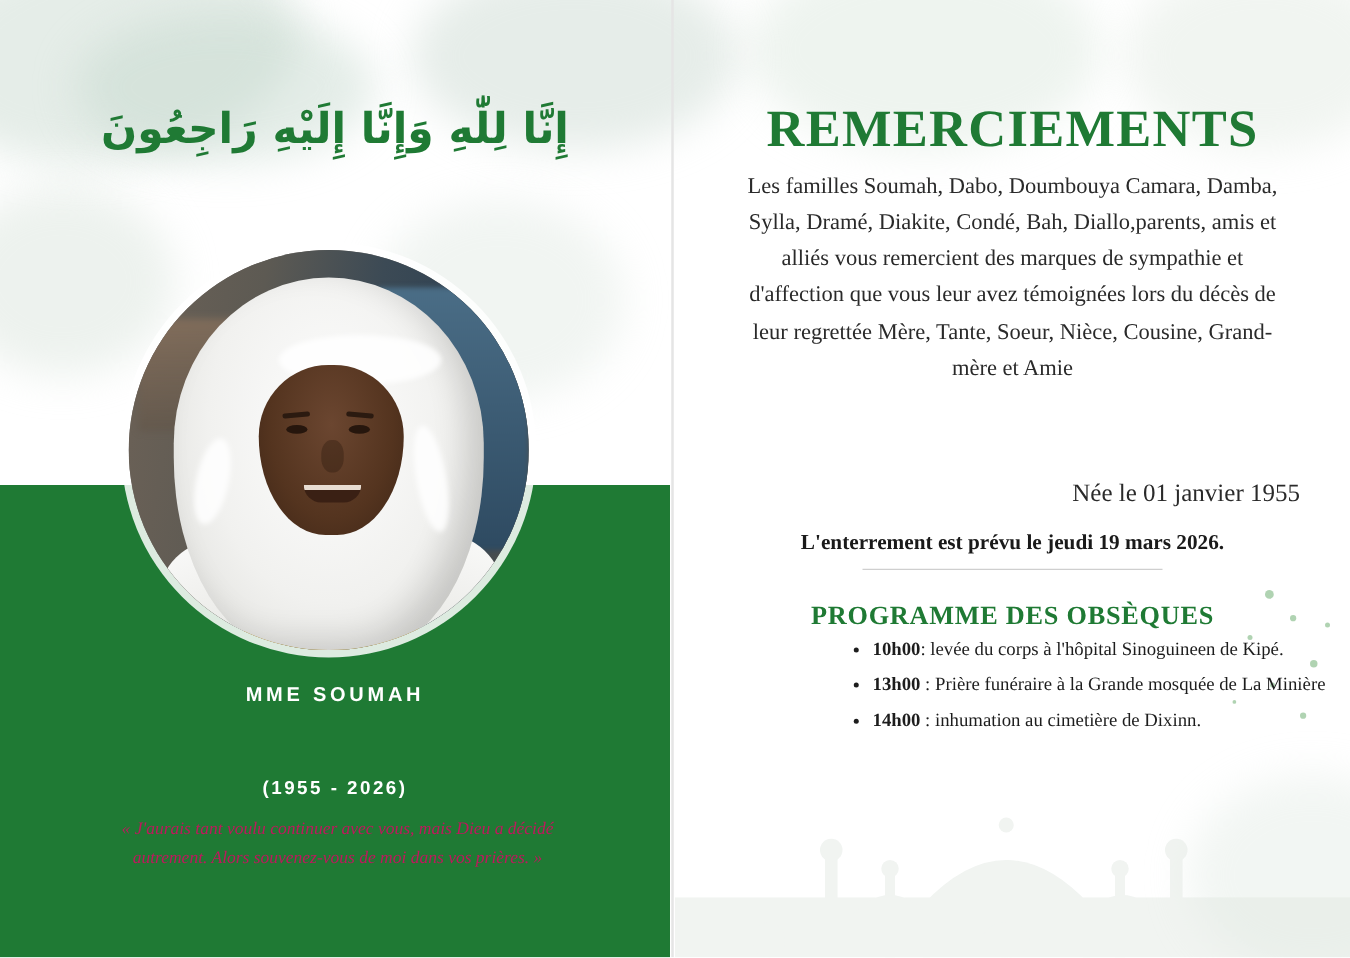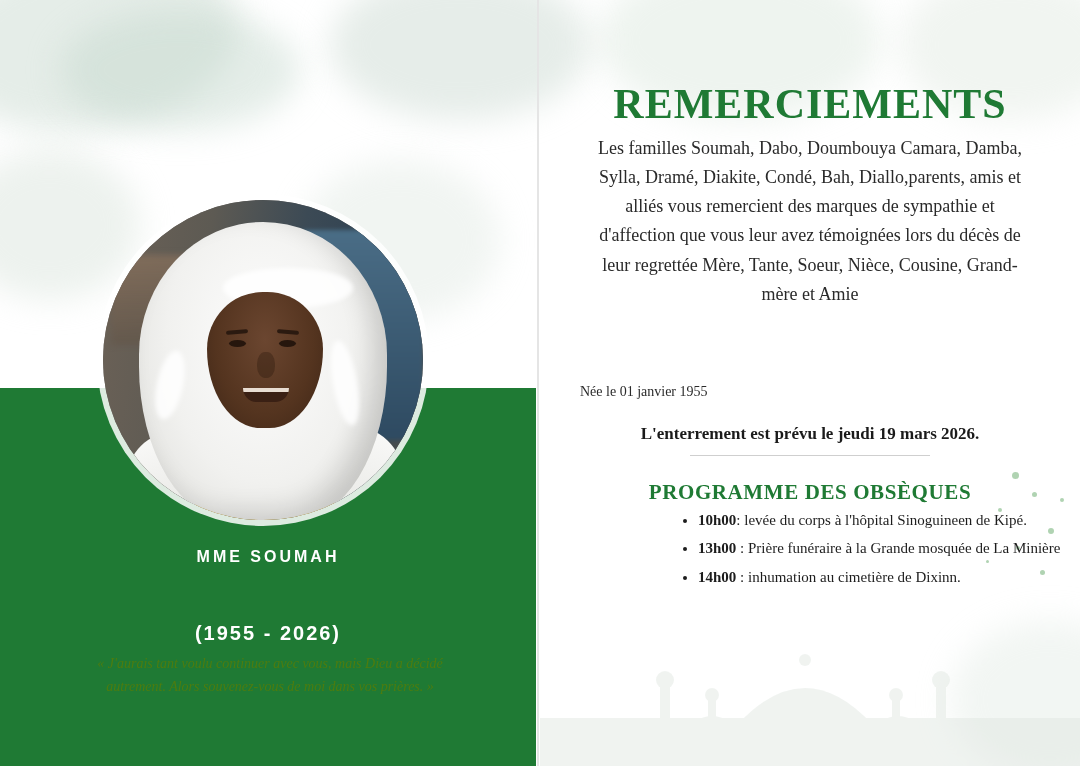--- a/index.html
+++ b/index.html
@@ -155,25 +155,25 @@
   .left-name-big {
     position: absolute; left: 0; top: 578px; width: 536px;
     text-align: center; color: #ffffff;
     font-family: "Liberation Serif", serif;
     font-weight: 700; font-size: 38px; letter-spacing: 1.5px;
   }
   .left-dates {
     position: absolute; left: 0; top: 622px; width: 536px;
     text-align: center; color: #ffffff;
     font-family: "Liberation Sans", sans-serif;
-    font-weight: 700; font-size: 20px; letter-spacing: 2px;
+    font-weight: 700; font-size: 15px; letter-spacing: 2px;
   }
   .left-quote {
     position: absolute; left: 68px; top: 652px; width: 404px;
-    text-align: center; color: #4d7c0f;
+    text-align: center; color: #be185d;
     font-family: "Liberation Serif", serif;
     font-style: italic; font-size: 14px; line-height: 1.65;
   }
 
   
   .divider {
     position: absolute; left: 537px; top: 0; width: 2px; height: 766px;
     background: #e5e5e5;
   }
 
@@ -193,21 +193,21 @@
     font-size: 18px; line-height: 1.62;
   }
   .r-name {
     position: absolute; left: 0; top: 340px; width: 540px;
     text-align: center; color: #1f7a34;
     font-family: "Liberation Serif", serif;
     font-weight: 700; font-size: 22px; letter-spacing: 1.2px;
   }
   .r-born {
     position: absolute; left: 40px; top: 372px; width: 460px;
-    text-align: left; color: #2a2a2a; font-size: 14px;
+    text-align: right; color: #2a2a2a; font-size: 20px;
   }
   .r-death {
     position: absolute; left: 30px; top: 391px; width: 480px;
     text-align: center; color: #2a2a2a; font-size: 15px;
   }
   .r-burial {
     position: absolute; left: 30px; top: 412px; width: 480px;
     text-align: center; color: #1a1a1a; font-size: 17px; font-weight: 700;
   }
   .rule {
@@ -255,20 +255,21 @@
   <div class="speckle" style="left:998px;top:508px;width:4px;height:4px;"></div>
   <div class="speckle" style="left:1048px;top:528px;width:6px;height:6px;"></div>
   <div class="speckle" style="left:1016px;top:546px;width:4px;height:4px;"></div>
   <div class="speckle" style="left:1040px;top:570px;width:5px;height:5px;"></div>
   <div class="speckle" style="left:986px;top:560px;width:3px;height:3px;"></div>
   <div class="speckle" style="left:1060px;top:498px;width:4px;height:4px;"></div>
 
   <div class="left">
     <div class="left-green"></div>
 
+    <div class="arabic">إِنَّا لِلّٰهِ وَإِنَّا إِلَيْهِ رَاجِعُونَ</div>
 
     <div class="portrait-wrap">
       <div class="bg-room"></div>
       <div class="bg-shelf"></div>
       <div class="bg-blue"></div>
       <div class="shoulder-left"></div>
       <div class="shoulder-right"></div>
       <div class="dress"></div>
       <div class="dress-motif"></div>
       <div class="veil">

